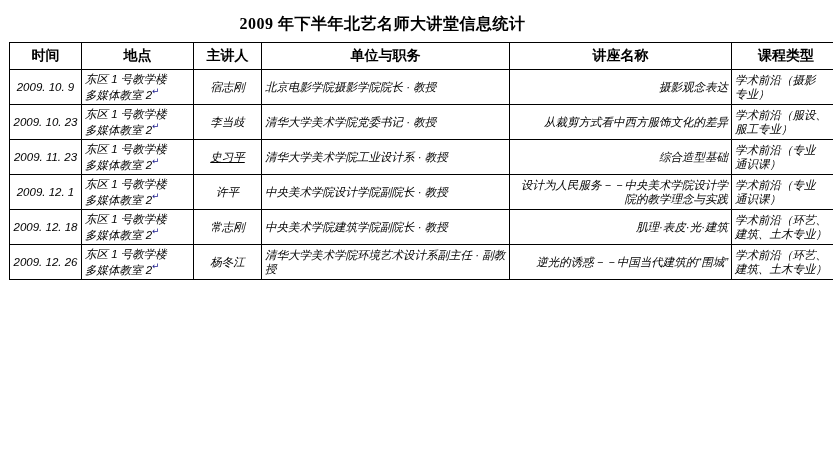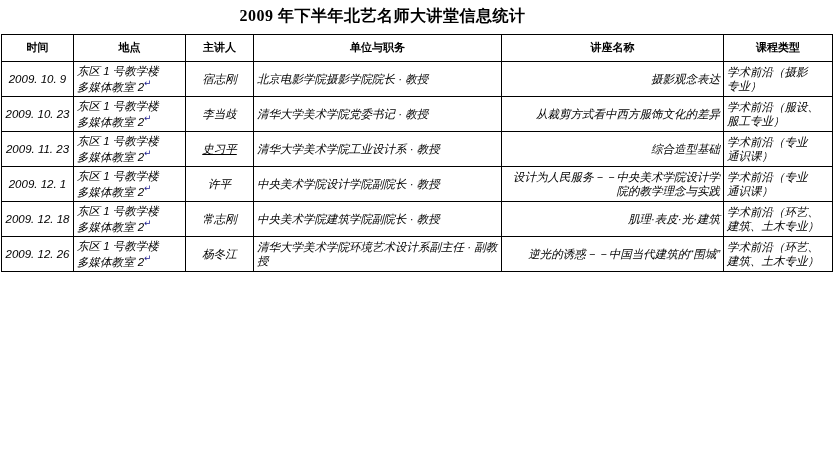--- a/index.html
+++ b/index.html
@@ -12,21 +12,21 @@
     height: 474px;
     font-family: "Liberation Sans", "DejaVu Sans", sans-serif;
     color: #000000;
     overflow: hidden;
   }
   .page {
     width: 765px;
     height: 474px;
     position: relative;
     box-sizing: border-box;
-    padding: 0;
+    padding: 8px;
   }
   .doc-title {
     text-align: center;
     font-size: 16px;
     font-weight: bold;
     font-family: "Liberation Serif", "DejaVu Serif", serif;
     padding: 6px 0 7px 0;
     letter-spacing: 0.5px;
   }
   table.info-table {
@@ -39,21 +39,21 @@
   table.info-table td {
     border: 1px solid #000000;
     font-size: 11.5px;
     padding: 1px 3px;
     vertical-align: middle;
     line-height: 1.25;
   }
   table.info-table th {
     text-align: center;
     font-weight: bold;
-    font-size: 11px;
+    font-size: 14px;
     height: 24px;
     font-family: "Liberation Serif", "DejaVu Serif", serif;
   }
   td.c-time {
     text-align: center;
     font-size: 11px;
     white-space: nowrap;
   }
   td.c-place {
     text-align: left;

